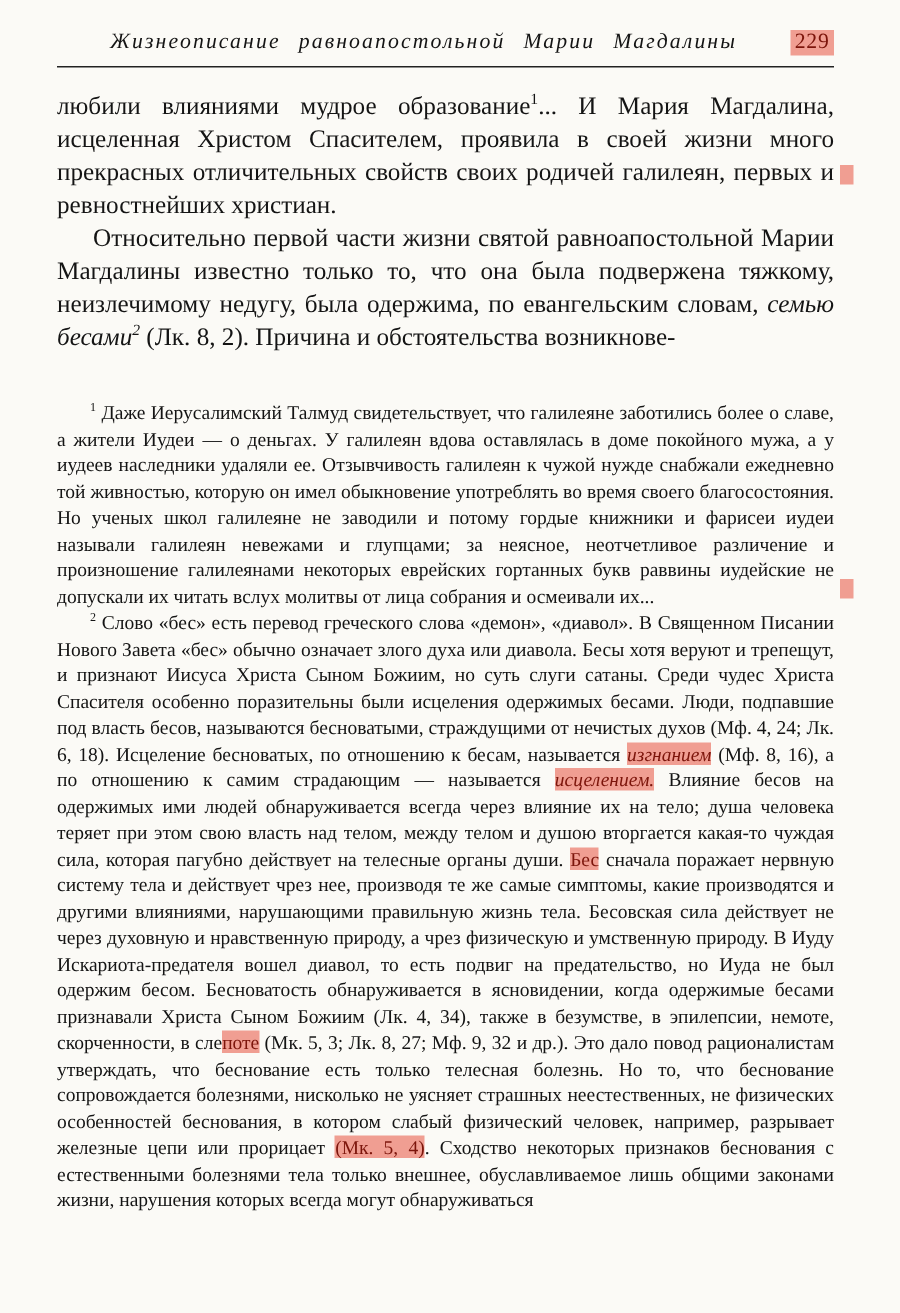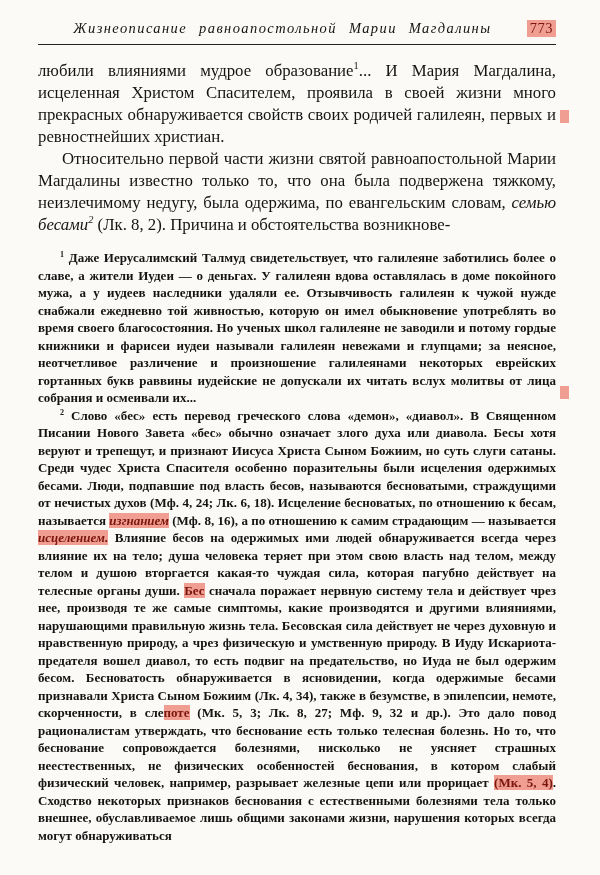--- a/index.html
+++ b/index.html
@@ -42,25 +42,24 @@
     margin-top: 7px;
   }
   .body-text {
     margin-top: 15px;
     font-size: 16.8px;
     line-height: 22px;
     text-align: justify;
   }
   .para.indent { text-indent: 24px; font-family: Liberation Serif, serif; }
   .footnotes {
-    margin-top: 13px;
+    margin-top: 30px;
     font-size: 13px;
     line-height: 17.5px;
     text-align: justify;
-    font-weight: bold;
   }
   .fn { text-indent: 22px; }
   .sup {
     vertical-align: super;
     font-size: 0.62em;
     line-height: 0;
   }
   .italic { font-style: italic; }
   .highlight {
     background: var(--highlight_bg, #f09e92);
@@ -76,27 +75,27 @@
   .mark-1 { top: 110px; }
   .mark-2 { top: 386px; }
 </style>
 </head>
 <body>
 
 <div class="page">
 
   <header class="header">
     <span class="header-title">Жизнеописание равноапостольной Марии Магдалины</span>
-    <span class="page-number">773</span>
+    <span class="page-number">229</span>
   </header>
 
   <div class="rule"></div>
 
   <main class="body-text">
-    <p class="para"><span>любили влияниями мудрое образование</span><span class="sup">1</span><span>... И Мария Магдалина, исцеленная Христом Спасителем, проявила в своей жизни много прекрасных обнаруживается свойств своих родичей галилеян, первых и ревностнейших христиан.</span></p>
+    <p class="para"><span>любили влияниями мудрое образование</span><span class="sup">1</span><span>... И Мария Магдалина, исцеленная Христом Спасителем, проявила в своей жизни много прекрасных отличительных свойств своих родичей галилеян, первых и ревностнейших христиан.</span></p>
     <p class="para indent"><span>Относительно первой части жизни святой равноапостольной Марии Магдалины известно только то, что она была подвержена тяжкому, неизлечимому недугу, была одержима, по евангельским словам, </span><span class="italic">семью бесами</span><span class="sup italic">2</span><span> (Лк. 8, 2). Причина и обстоятельства возникнове-</span></p>
   </main>
 
   <section class="footnotes">
     <p class="fn"><span class="sup">1</span><span> Даже Иерусалимский Талмуд свидетельствует, что галилеяне заботились более о славе, а жители Иудеи — о деньгах. У галилеян вдова оставлялась в доме покойного мужа, а у иудеев наследники удаляли ее. Отзывчивость галилеян к чужой нужде снабжали ежедневно той живностью, которую он имел обыкновение употреблять во время своего благосостояния. Но ученых школ галилеяне не заводили и потому гордые книжники и фарисеи иудеи называли галилеян невежами и глупцами; за неясное, неотчетливое различение и произношение галилеянами некоторых еврейских гортанных букв раввины иудейские не допускали их читать вслух молитвы от лица собрания и осмеивали их...</span></p>
     <p class="fn"><span class="sup">2</span><span> Слово «бес» есть перевод греческого слова «демон», «диавол». В Священном Писании Нового Завета «бес» обычно означает злого духа или диавола. Бесы хотя веруют и трепещут, и признают Иисуса Христа Сыном Божиим, но суть слуги сатаны. Среди чудес Христа Спасителя особенно поразительны были исцеления одержимых бесами. Люди, подпавшие под власть бесов, называются бесноватыми, страждущими от нечистых духов (Мф. 4, 24; Лк. 6, 18). Исцеление бесноватых, по отношению к бесам, называется </span><span class="highlight italic">изгнанием</span><span> (Мф. 8, 16), а по отношению к самим страдающим — называется </span><span class="highlight italic">исцелением.</span><span> Влияние бесов на одержимых ими людей обнаруживается всегда через влияние их на тело; душа человека теряет при этом свою власть над телом, между телом и душою вторгается какая-то чуждая сила, которая пагубно действует на телесные органы души. </span><span class="highlight">Бес</span><span> сначала поражает нервную систему тела и действует чрез нее, производя те же самые симптомы, какие производятся и другими влияниями, нарушающими правильную жизнь тела. Бесовская сила действует не через духовную и нравственную природу, а чрез физическую и умственную природу. В Иуду Искариота-предателя вошел диавол, то есть подвиг на предательство, но Иуда не был одержим бесом. Бесноватость обнаруживается в ясновидении, когда одержимые бесами признавали Христа Сыном Божиим (Лк. 4, 34), также в безумстве, в эпилепсии, немоте, скорченности, в сле</span><span class="highlight">поте</span><span> (Мк. 5, 3; Лк. 8, 27; Мф. 9, 32 и др.). Это дало повод рационалистам утверждать, что беснование есть только телесная болезнь. Но то, что беснование сопровождается болезнями, нисколько не уясняет страшных неестественных, не физических особенностей беснования, в котором слабый физический человек, например, разрывает железные цепи или прорицает </span><span class="highlight">(Мк. 5, 4)</span><span>. Сходство некоторых признаков беснования с естественными болезнями тела только внешнее, обуславливаемое лишь общими законами жизни, нарушения которых всегда могут обнаруживаться</span></p>
   </section>
 
   <div class="margin-mark mark-1"></div>
   <div class="margin-mark mark-2"></div>

